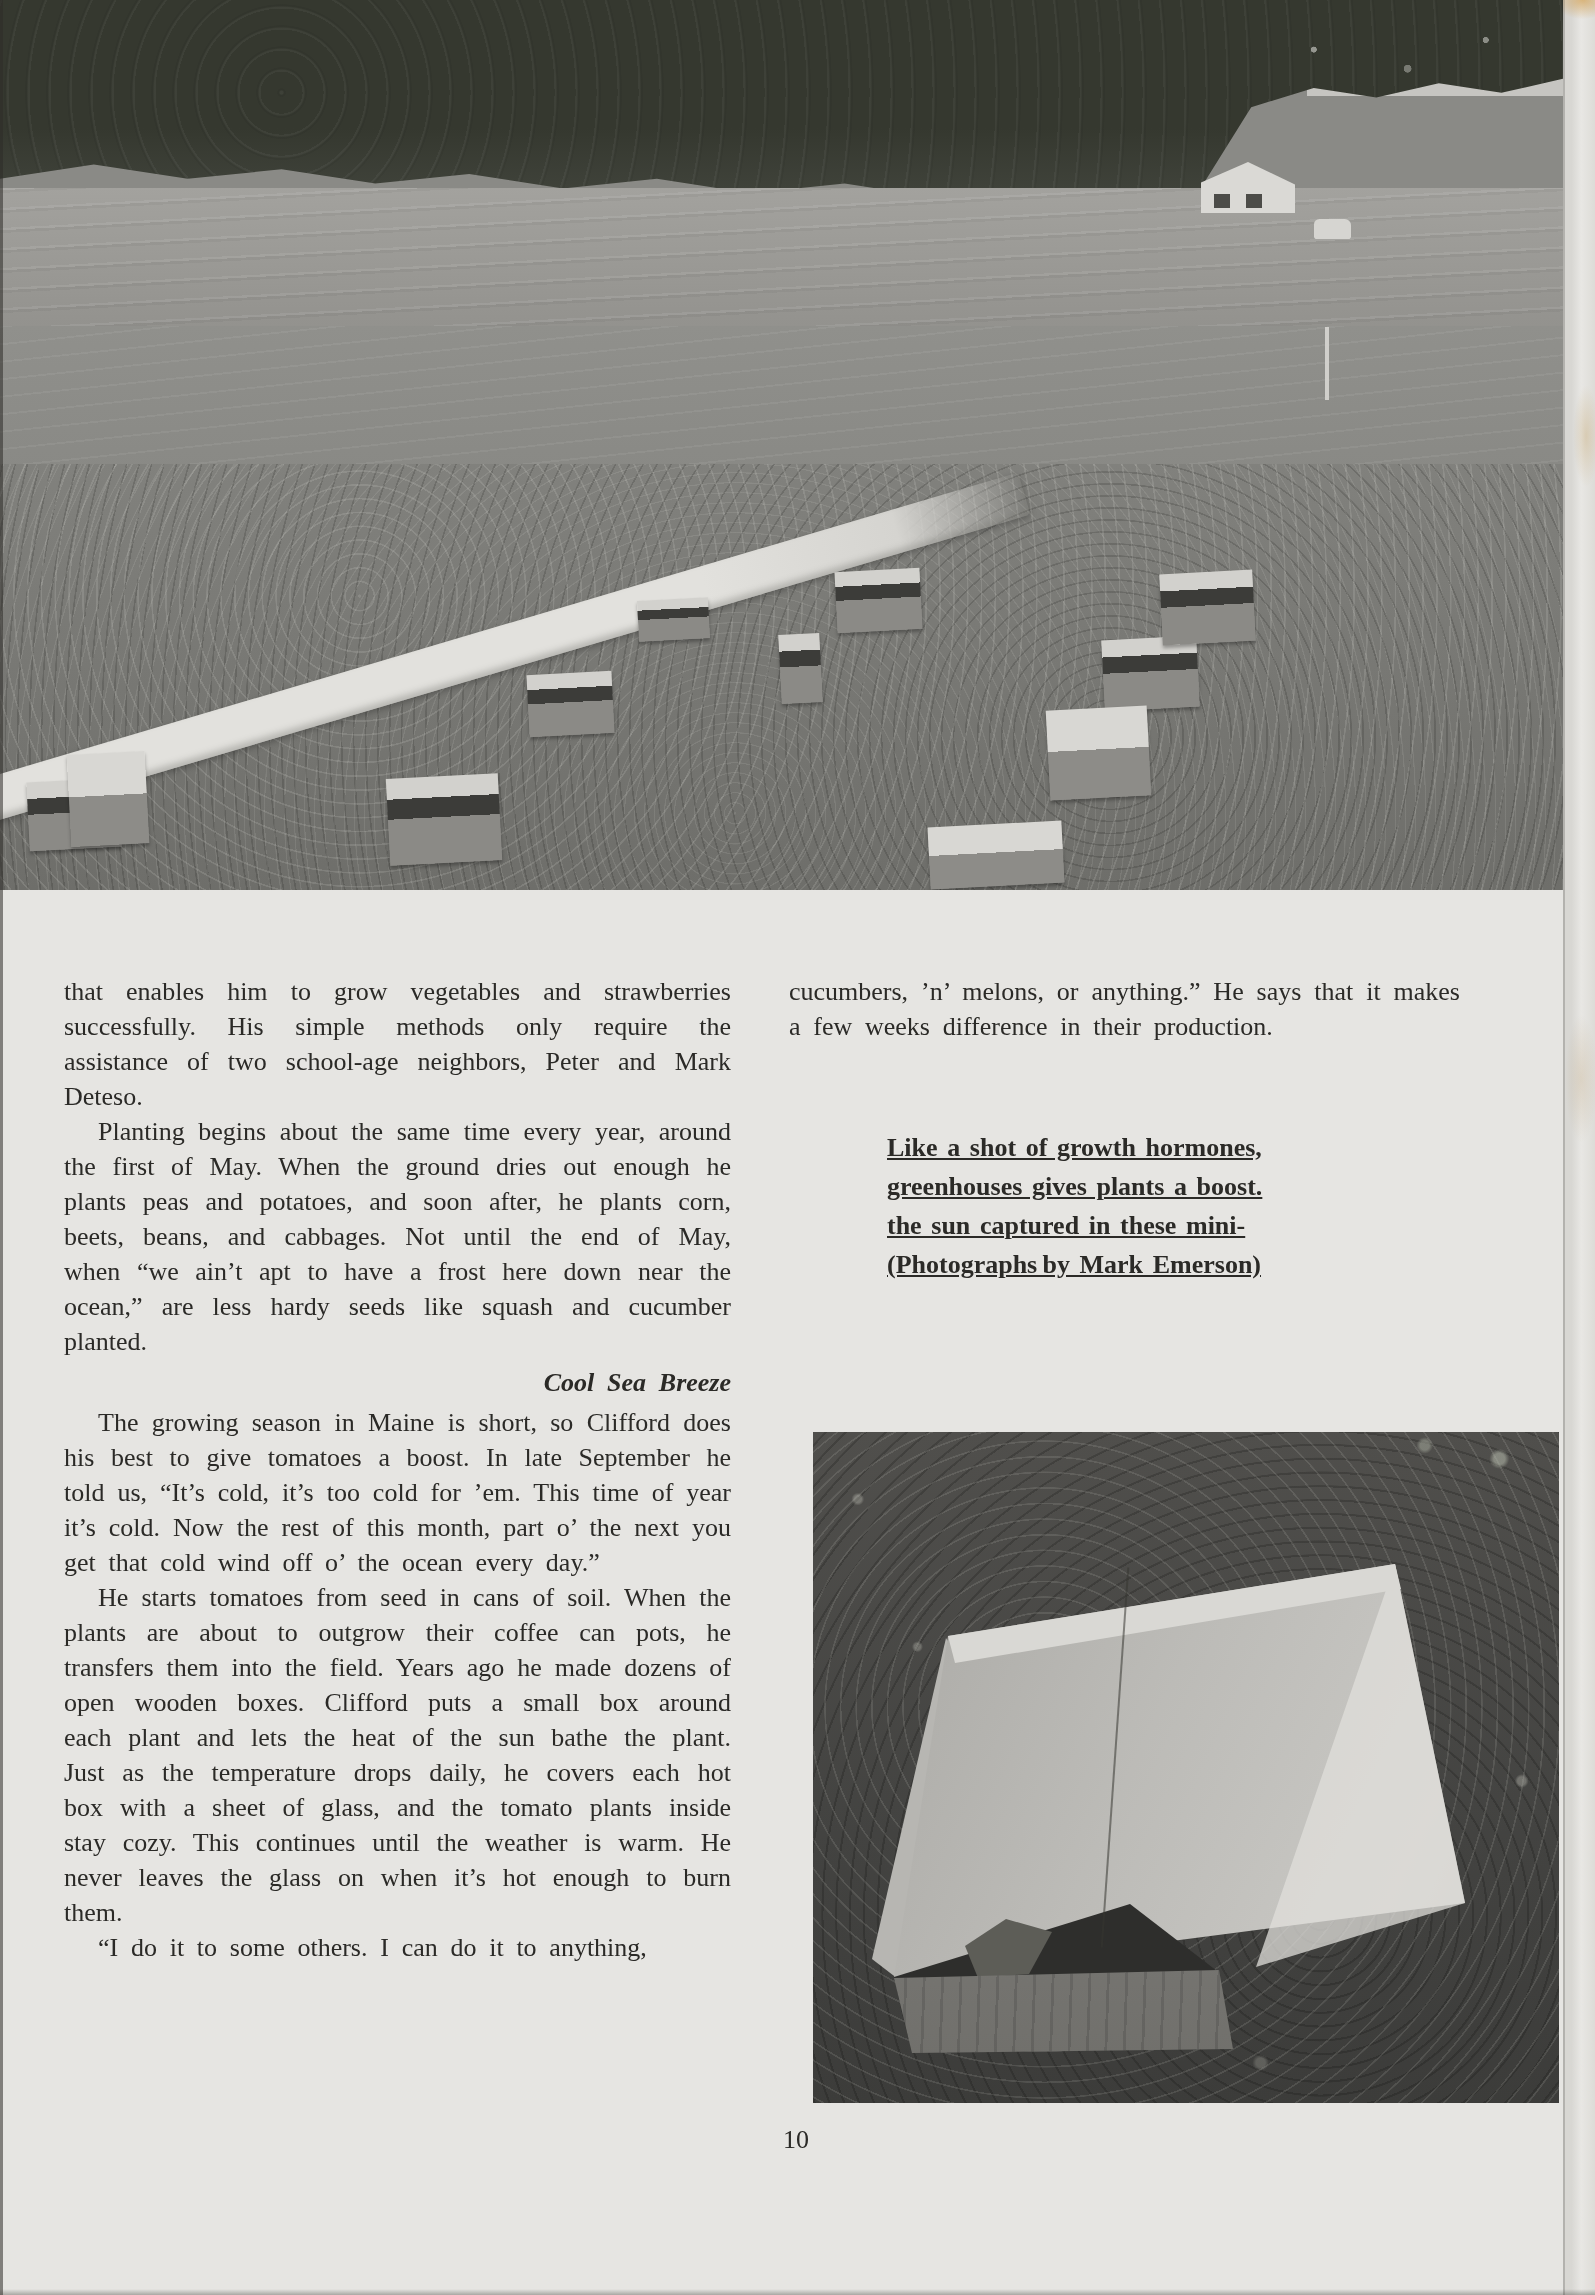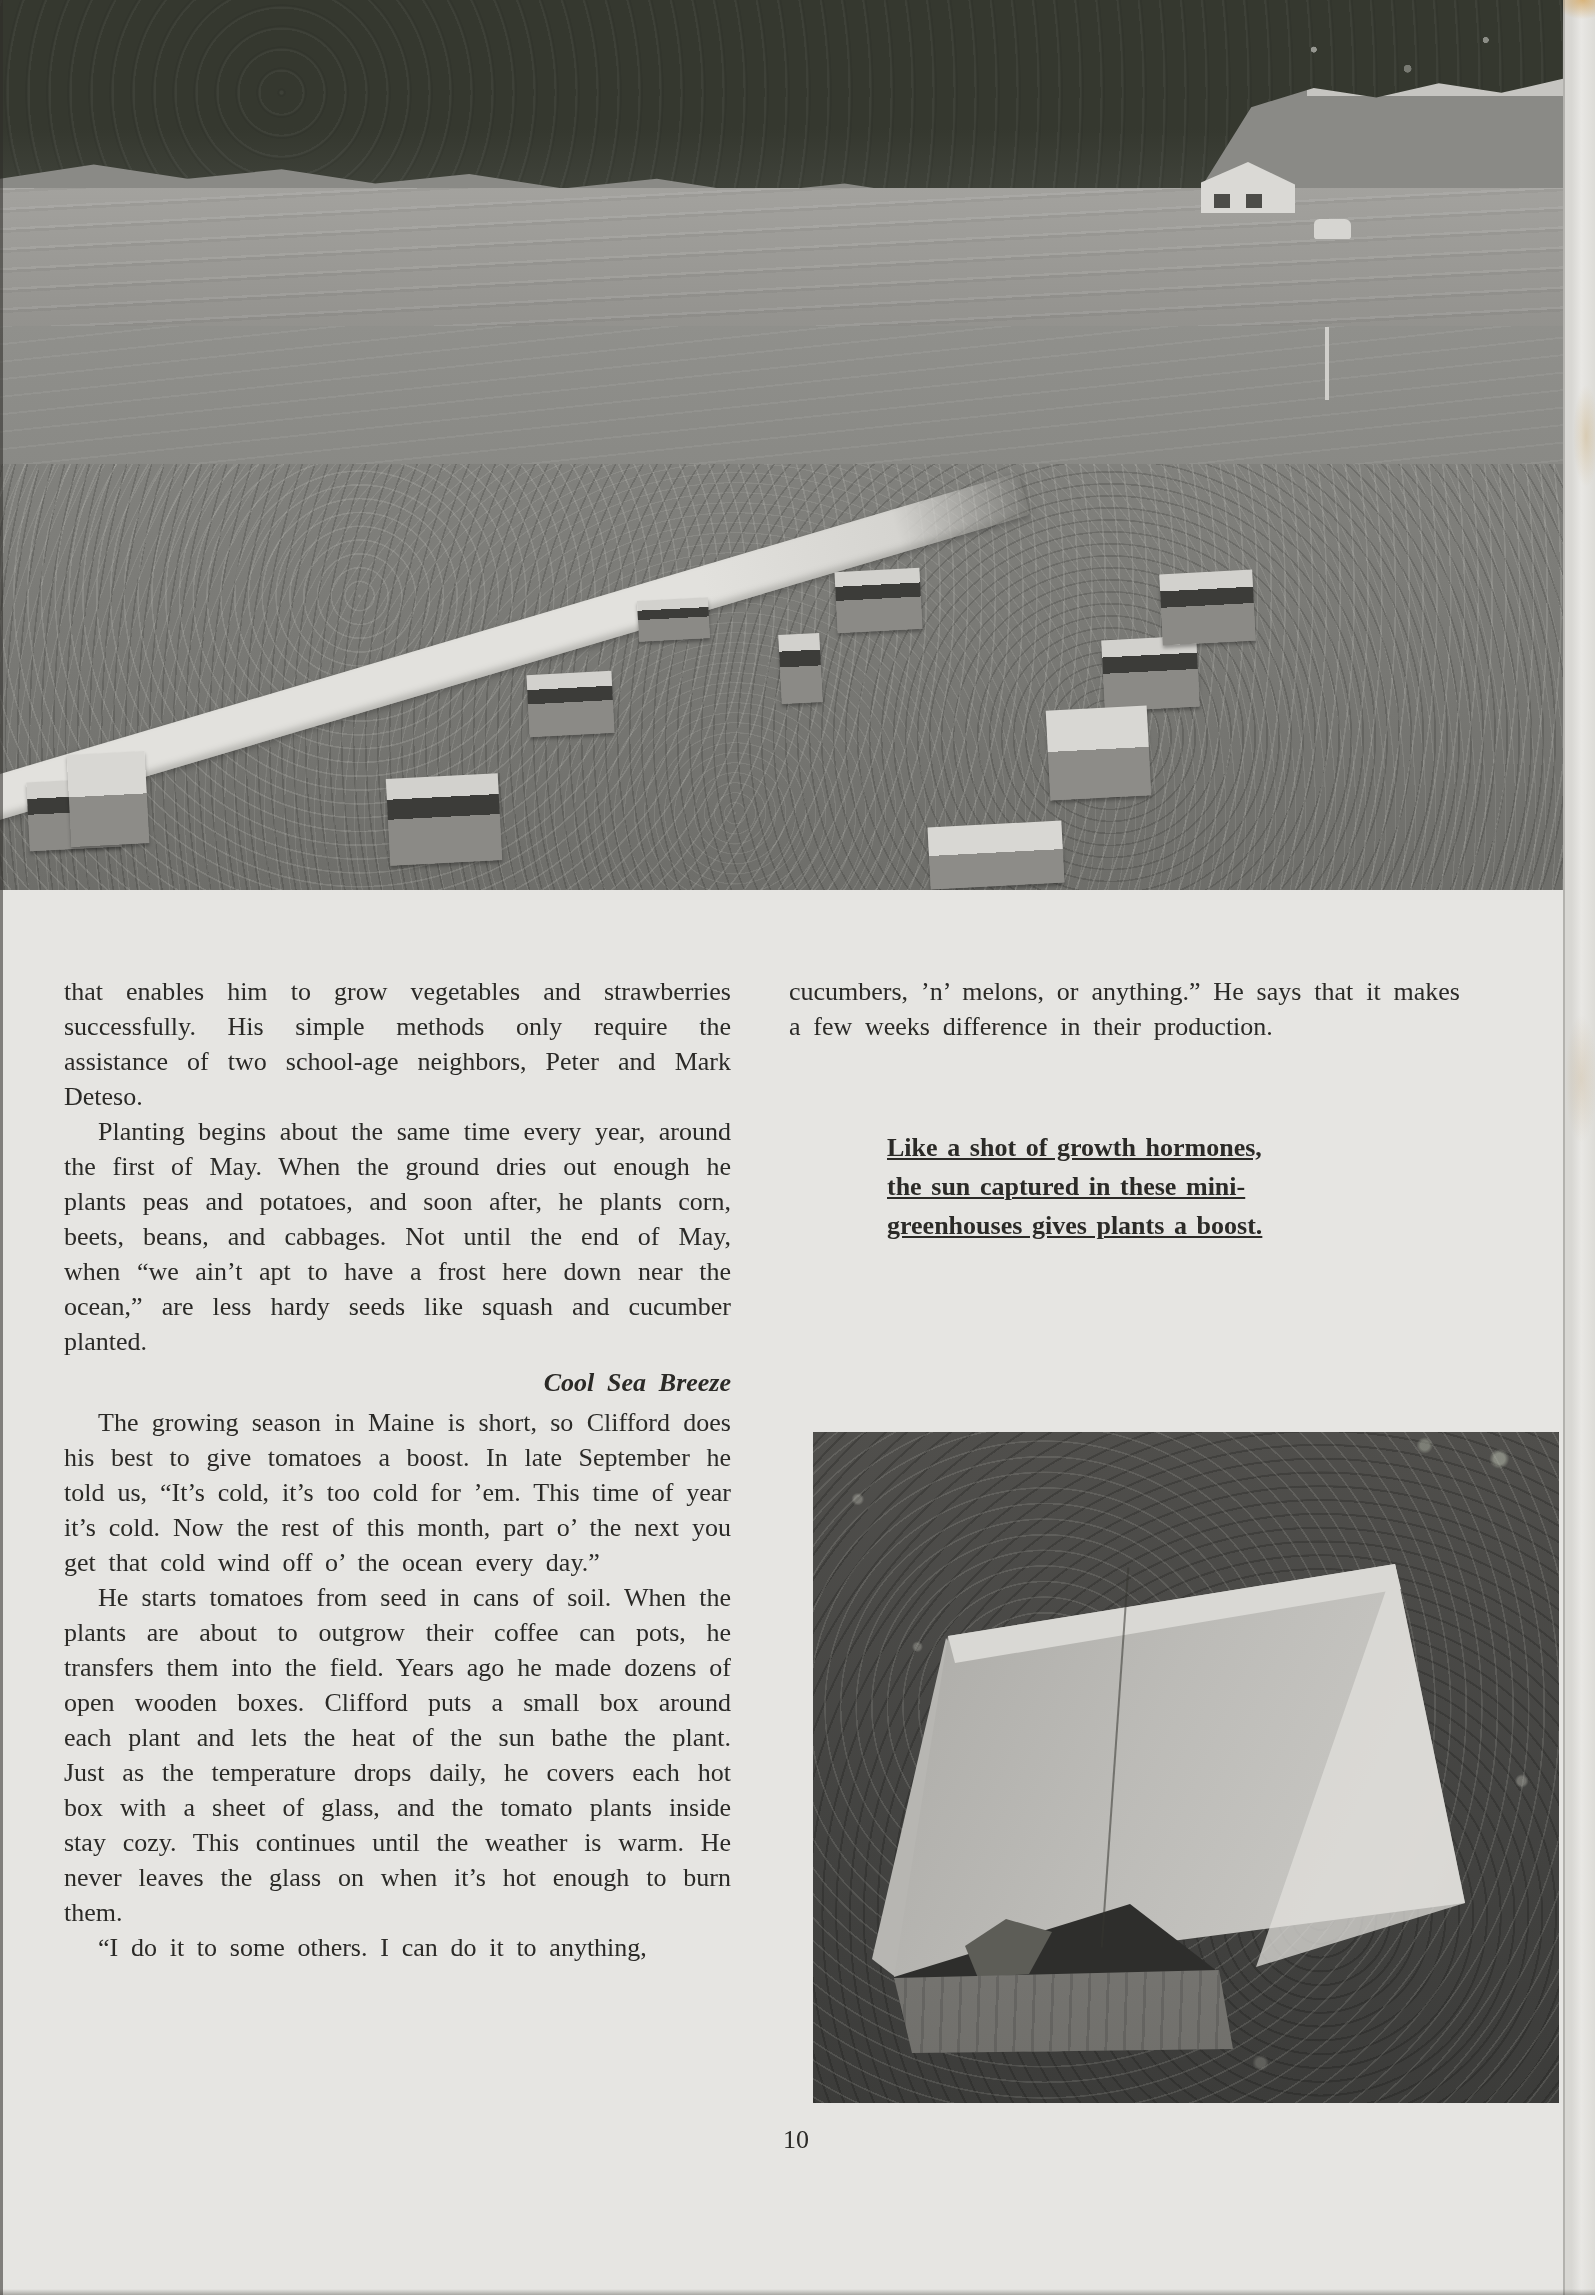--- a/index.html
+++ b/index.html
@@ -130,22 +130,23 @@
   <div class="col-heading">Cool Sea Breeze</div>
   <p class="para indent">The growing season in Maine is short, so Clifford does his best to give tomatoes a boost. In late September he told us, “It’s cold, it’s too cold for ’em. This time of year it’s cold. Now the rest of this month, part o’ the next you get that cold wind off o’ the ocean every day.”</p>
   <p class="para indent">He starts tomatoes from seed in cans of soil. When the plants are about to outgrow their coffee can pots, he transfers them into the field. Years ago he made dozens of open wooden boxes. Clifford puts a small box around each plant and lets the heat of the sun bathe the plant. Just as the temperature drops daily, he covers each hot box with a sheet of glass, and the tomato plants inside stay cozy. This continues until the weather is warm. He never leaves the glass on when it’s hot enough to burn them.</p>
   <p class="para indent">“I do it to some others. I can do it to anything,</p>
 </div>
 
 <div class="col col-right">
   <p class="para">cucumbers, ’n’ melons, or anything.” He says that it makes a few weeks difference in their production.</p>
   <div class="caption">
     <div class="caption-line">Like a shot of growth hormones,</div>
+    <div class="caption-line">greenhouses gives plants a boost.</div>
     <div class="caption-line">the sun captured in these mini-</div>
-    <div class="caption-line">greenhouses gives plants a boost.</div>
+    <div class="caption-line">(Photographs by Mark Emerson)</div>
   </div>
 </div>
 
 <div class="bottom-photo">
   <div class="bp-soil"></div>
   <div class="bp-el bp-wood-left"></div>
   <div class="bp-el bp-glass"></div>
   <div class="bp-el bp-glass-shine"></div>
   <div class="bp-el bp-rim"></div>
   <div class="bp-el bp-dark-open"></div>

